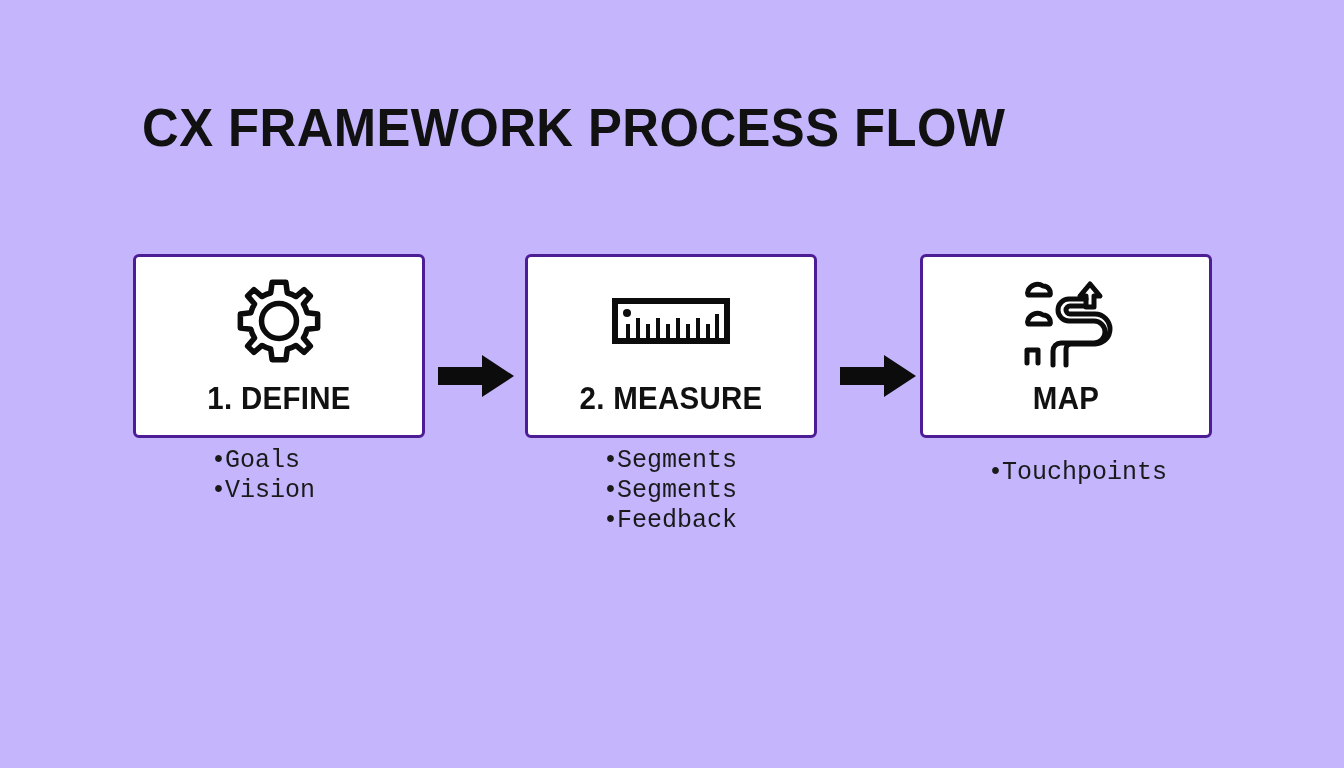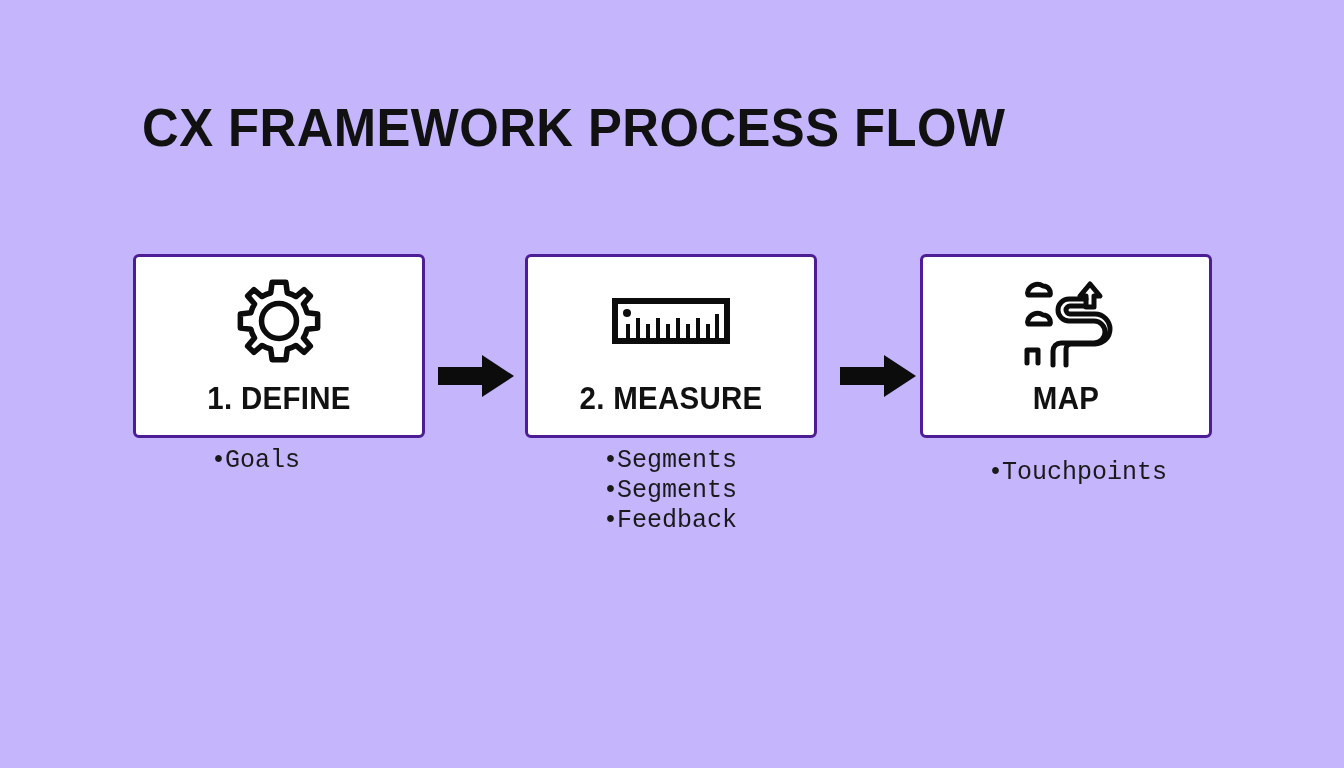--- a/index.html
+++ b/index.html
@@ -154,20 +154,21 @@
                      A32 32 0 0 1 19.5 59 L8 57.5 L8 42.5 L19.5 41
                      A32 32 0 0 1 23.4 31.5 L15.9 22.7 L22.7 15.9 L31.5 23.4
                      A32 32 0 0 1 41 19.5 L42.5 8 Z" fill="none" stroke="#0c0c0c" stroke-width="6" stroke-linejoin="round"></path>
             <circle cx="50" cy="50" r="19" fill="none" stroke="#0c0c0c" stroke-width="6"></circle>
           </svg>
         </div>
         <div class="stage-label">1. DEFINE</div>
       </div>
       <ul class="stage-list">
         <li><span class="dot">•</span><span>Goals</span></li>
+        <li><span class="dot">•</span><span>Vision</span></li>
       </ul>
     </div>
 
     <div class="flow-arrow" style="left:438px;">
       <svg class="icon-svg" width="76" height="42" viewBox="0 0 76 42" aria-hidden="true">
         <path d="M0 12 L44 12 L44 0 L76 21 L44 42 L44 30 L0 30 Z" fill="#0c0c0c"></path>
       </svg>
     </div>
 
     <div class="stage" id="stage-2" style="left:525px;">

